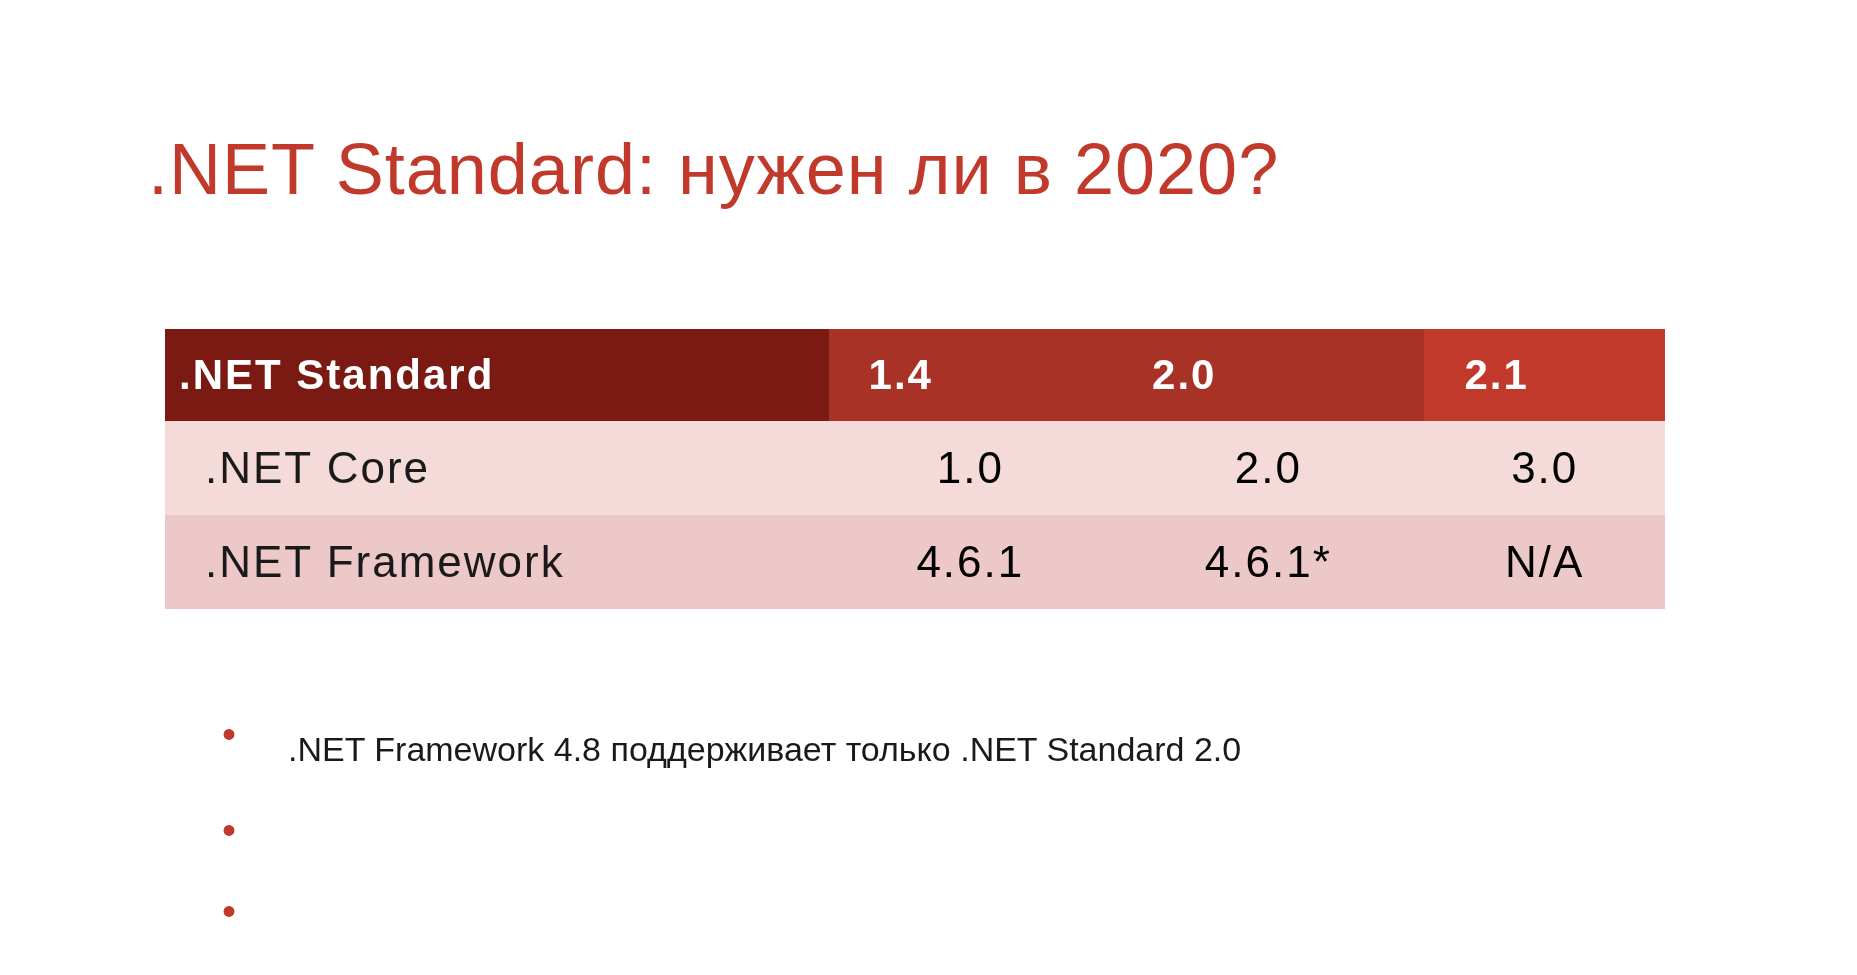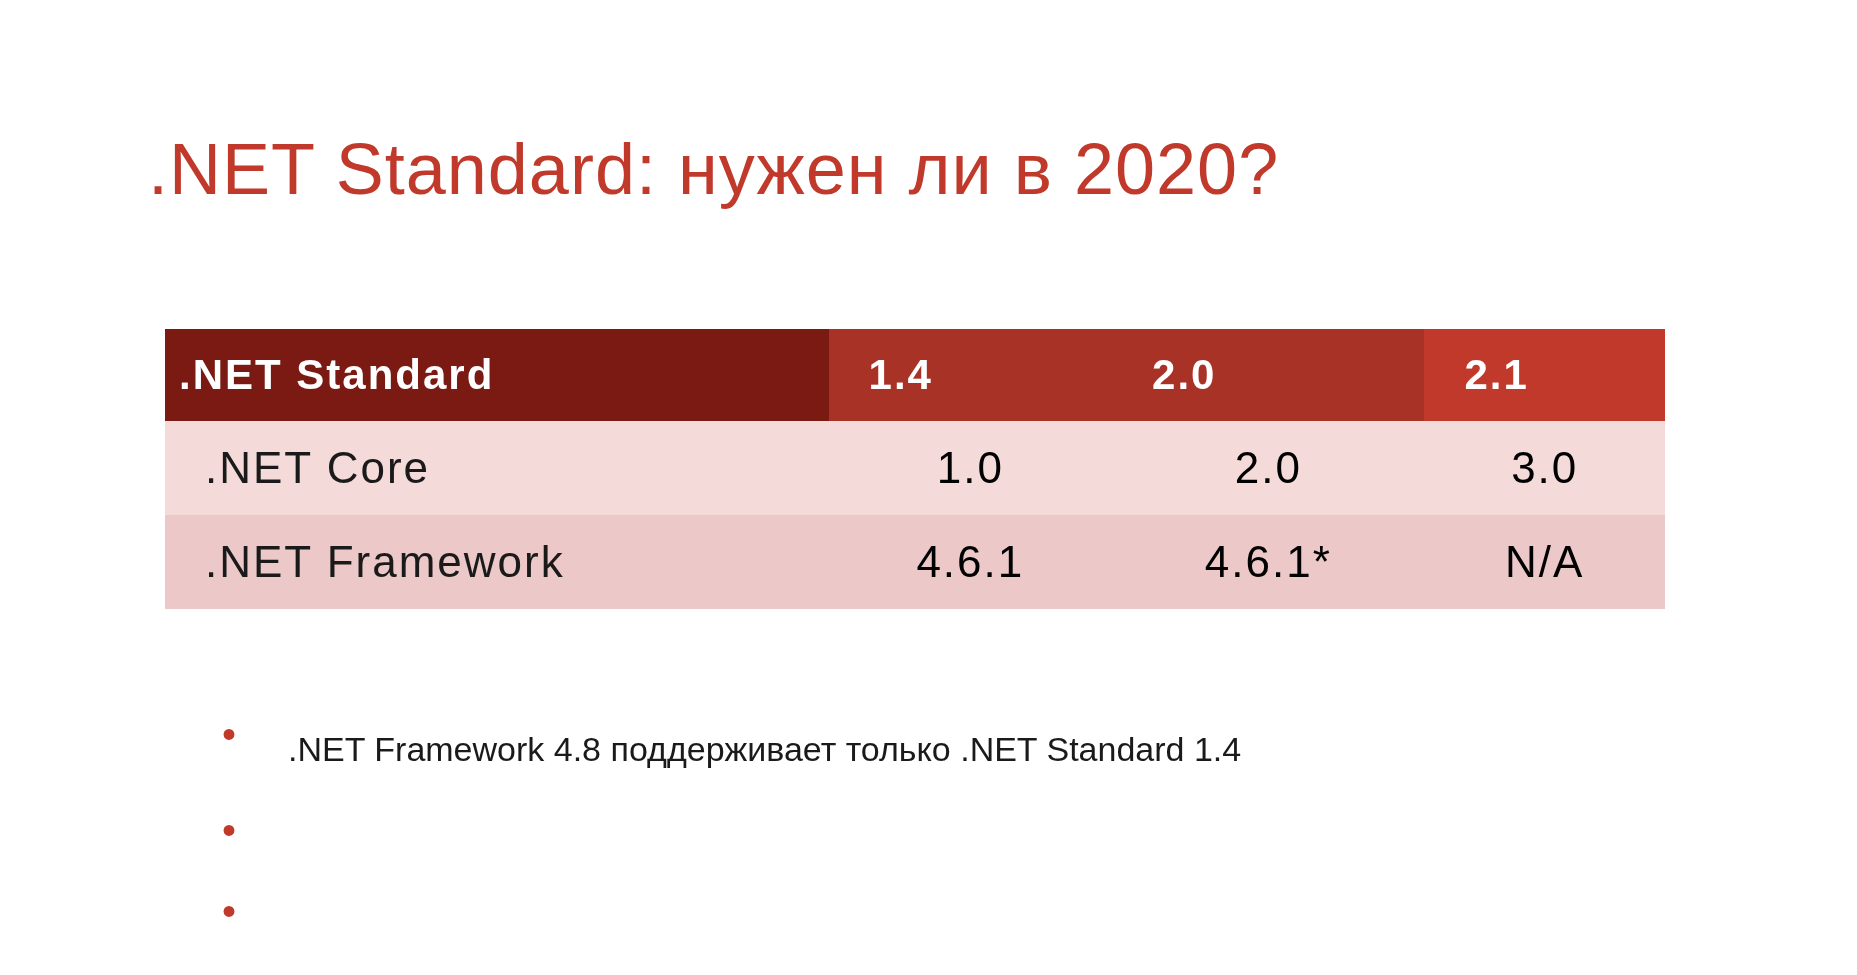--- a/index.html
+++ b/index.html
@@ -153,21 +153,21 @@
           <td>4.6.1*</td>
           <td>N/A</td>
         </tr>
       </tbody>
     </table>
   </div>
 
   <ul class="bullets">
     <li>
       <span class="bullet-dot">•</span>
-      <span class="bullet-text">.NET Framework 4.8 поддерживает только .NET Standard 1.4</span>
+      <span class="bullet-text">.NET Framework 4.8 поддерживает только .NET Standard 2.0</span>
     </li>
     <li>
       <span class="bullet-dot">•</span>
     </li>
     <li>
       <span class="bullet-dot">•</span>
     </li>
   </ul>
 
 </div>

